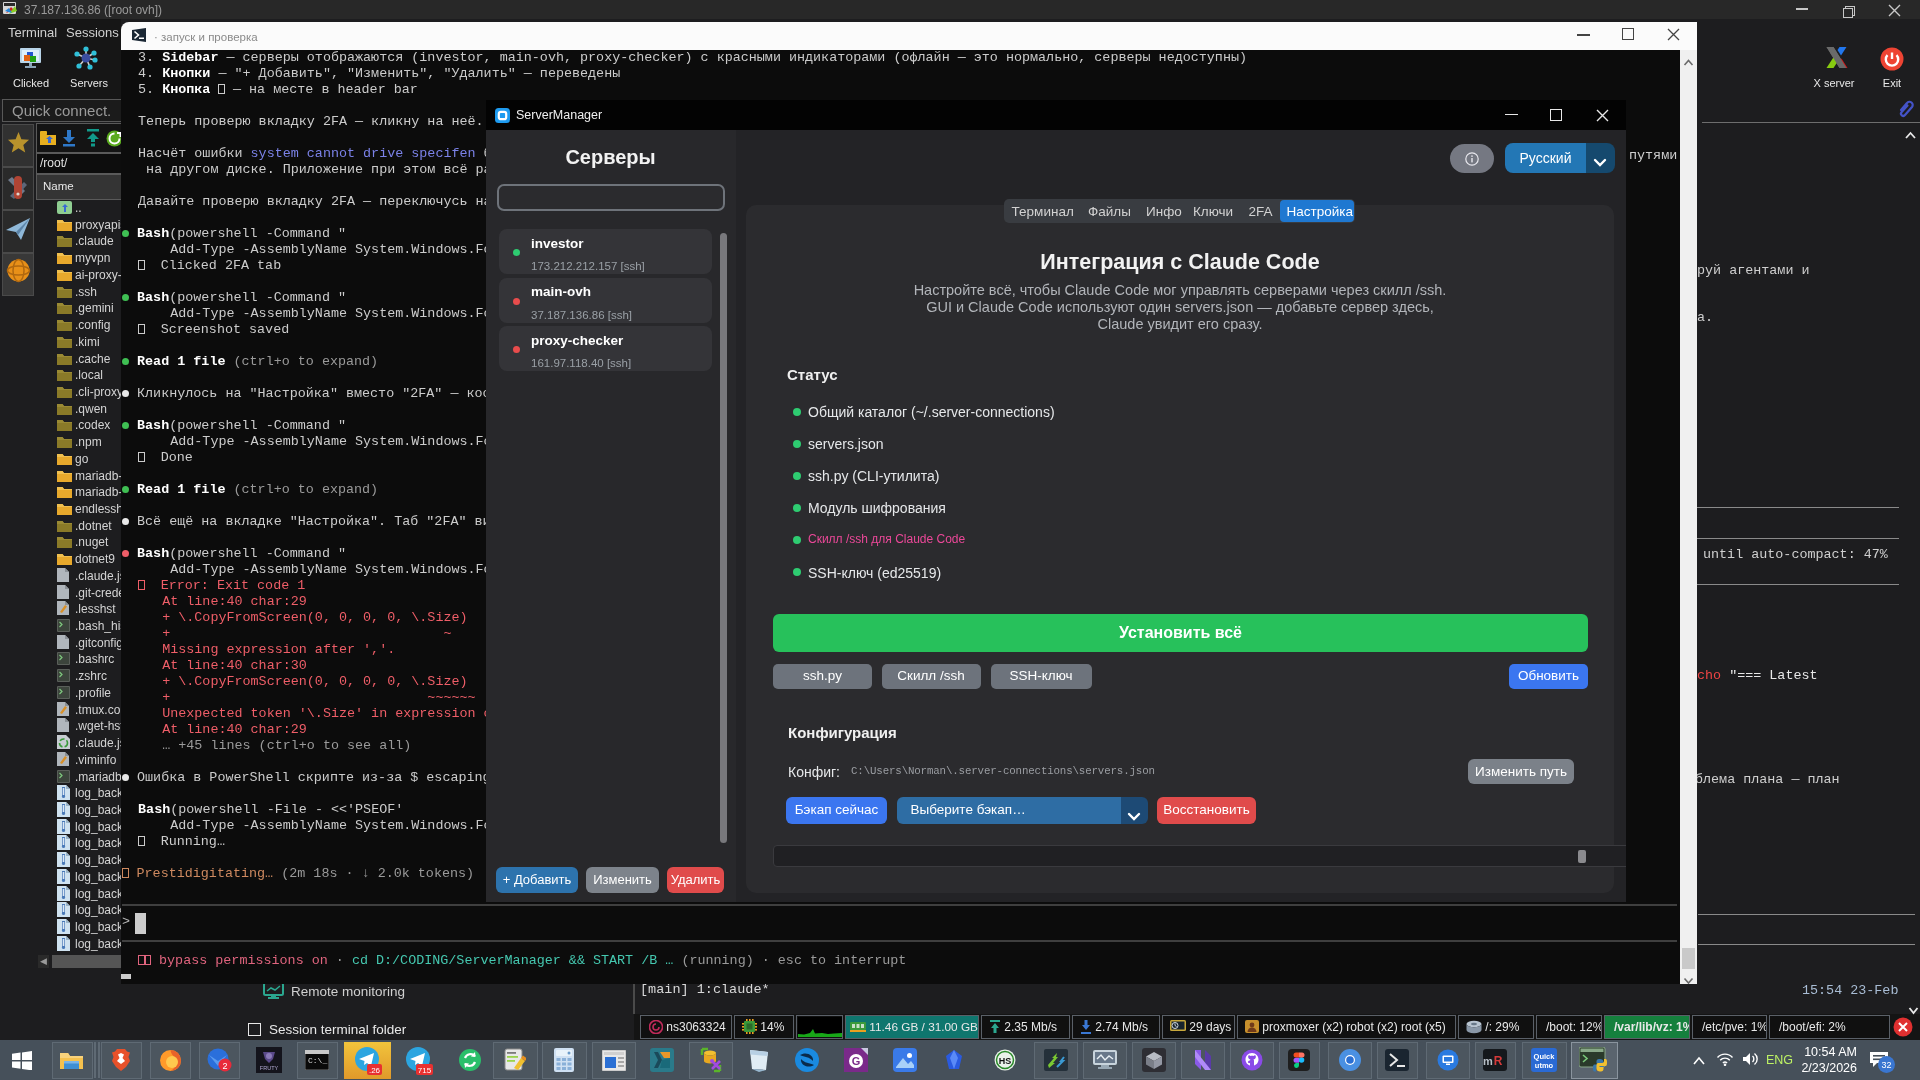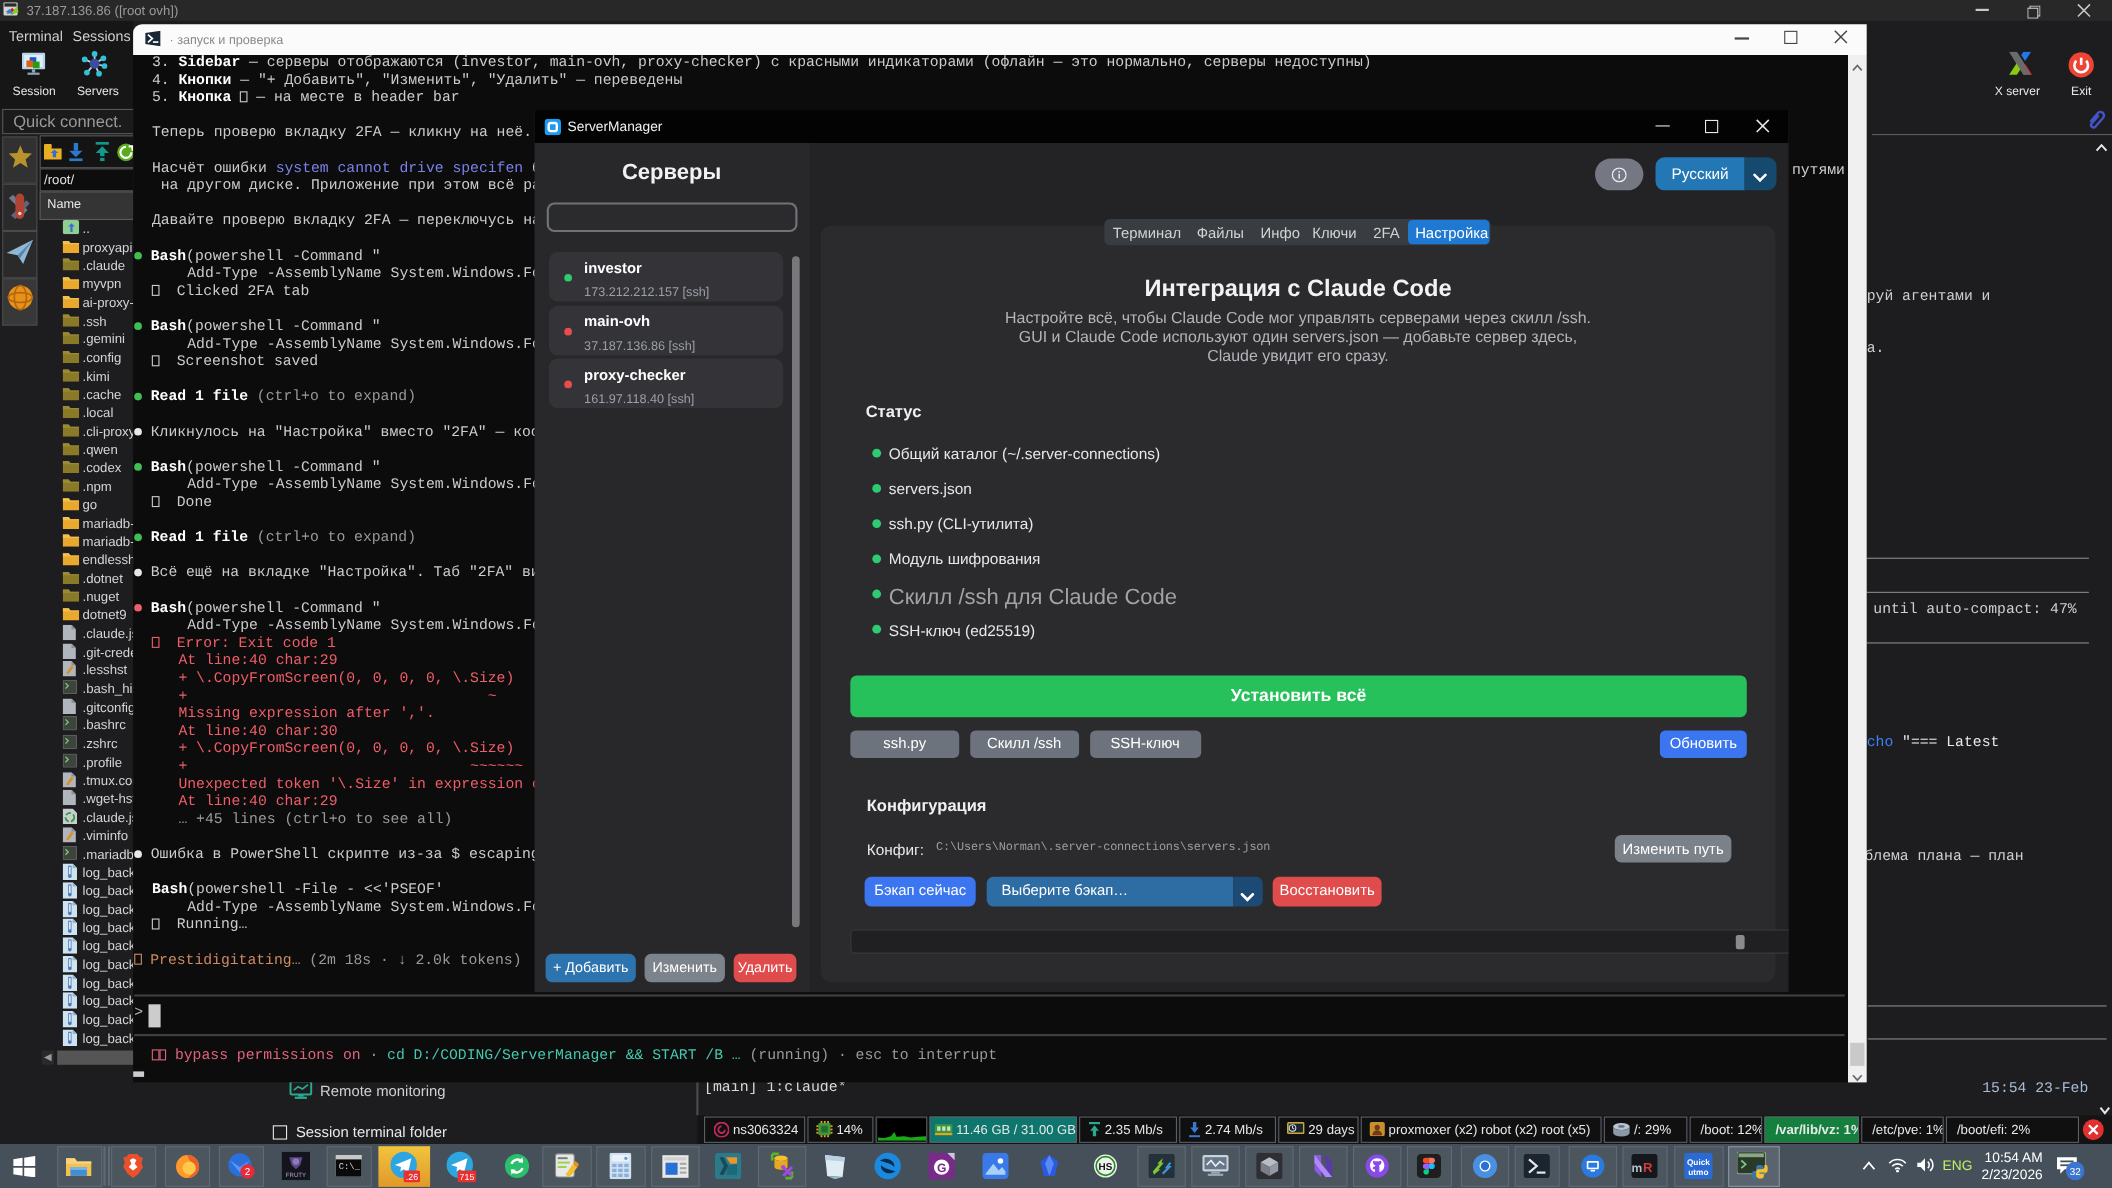--- a/index.html
+++ b/index.html
@@ -46,21 +46,21 @@
 <svg width="23" height="23" viewBox="0 0 23 23">
 <rect x="1" y="1" width="21" height="15" rx="1" fill="#b8d4e8"></rect>
 <rect x="3" y="3" width="17" height="11" fill="#ddeefa"></rect>
 <rect x="8" y="5" width="6" height="6" fill="#2255cc"></rect>
 <rect x="5" y="8" width="6" height="6" fill="#e06010"></rect>
 <rect x="11" y="9" width="6" height="6" fill="#22a012"></rect>
 <rect x="10" y="16" width="3" height="3" fill="#8aa4b8"></rect>
 <rect x="6" y="19" width="11" height="2" fill="#8aa4b8"></rect>
 </svg>
 </div>
-<div class="abs" style="left:0;top:77px;width:62px;text-align:center;font-size:11px;color:#e8e8e8;">Session</div>
+<div class="abs" style="left:0;top:77px;width:62px;text-align:center;font-size:11px;color:#e8e8e8;">Clicked</div>
 <div class="abs" style="left:74px;top:46px;width:24px;height:24px;">
 <svg width="24" height="24" viewBox="0 0 24 24">
 <g stroke="#cfcfcf" stroke-width="1.6">
 <line x1="12" y1="12" x2="12" y2="3"></line>
           <line x1="12" y1="12" x2="20" y2="7"></line>
           <line x1="12" y1="12" x2="21" y2="14"></line>
           <line x1="12" y1="12" x2="16" y2="21"></line>
           <line x1="12" y1="12" x2="5" y2="20"></line>
           <line x1="12" y1="12" x2="3" y2="8"></line>
 </g>
@@ -764,21 +764,21 @@
 <div class="abs" style="left:1697px;top:123px;width:223px;height:883px;background:#1d1d1f;"></div>
 <div class="abs" style="left:1904px;top:127px;width:13px;height:11px;"><svg width="13" height="11">
         <path d="M2 8 L6.5 3 L11 8" fill="none" stroke="#e8e8e8" stroke-width="1.8"></path>
       </svg></div>
 <div class="abs" style="left:1908px;top:1002px;width:11px;height:10px;"><svg width="11" height="10">
         <path d="M1.5 2 L5.5 7 L9.5 2" fill="none" stroke="#e8e8e8" stroke-width="1.8"></path>
       </svg></div>
 <div class="abs mono" style="left:1697px;top:262.5px;font-size:13.4px;white-space:nowrap;"><span style="color:#cfcfcf">руй агентами и</span></div>
     <div class="abs mono" style="left:1697px;top:309.5px;font-size:13.4px;white-space:nowrap;"><span style="color:#cfcfcf">а.</span></div>
     <div class="abs mono" style="left:1703px;top:547px;font-size:13.4px;white-space:nowrap;"><span style="color:#cfcfcf">until auto-compact: 47%</span></div>
-    <div class="abs mono" style="left:1697px;top:667.5px;font-size:13.4px;white-space:nowrap;"><span style="color:#3b82f6">cho</span> <span style="color:#e8e8e8">"=== Latest</span></div>
+    <div class="abs mono" style="left:1697px;top:667.5px;font-size:13.4px;white-space:nowrap;"><span style="color:#ef4444">cho</span> <span style="color:#e8e8e8">"=== Latest</span></div>
     <div class="abs mono" style="left:1695px;top:771.5px;font-size:13.4px;white-space:nowrap;"><span style="color:#cfcfcf">блема плана — план</span></div>
     <div class="abs mono" style="left:1802px;top:983px;font-size:13.4px;white-space:nowrap;"><span style="color:#a8bcd4">15:54 23-Feb</span></div>
     <div class="abs" style="left:1697px;top:507px;width:202px;height:1px;background:#8a8a8a;"></div>
     <div class="abs" style="left:1697px;top:537.8px;width:202px;height:1px;background:#8a8a8a;"></div>
     <div class="abs" style="left:1697px;top:584px;width:202px;height:1px;background:#8a8a8a;"></div>
     <div class="abs" style="left:1698px;top:914px;width:217px;height:1px;background:#8a8a8a;"></div>
     <div class="abs" style="left:1698px;top:944px;width:217px;height:1px;background:#8a8a8a;"></div>
 <div class="abs" style="left:121px;top:22px;width:1576px;height:28px;background:#fbfbfb;border-radius:8px 0 0 0;"></div>
 <div class="abs" style="left:132px;top:28px;width:14px;height:14px;">
 <svg width="14" height="14">
@@ -869,21 +869,21 @@
       <div class="abs" style="left:301px;top:266px;font-size:15px;font-weight:bold;color:#f0f0f0;">Статус</div>
       <div class="abs" style="left:307px;top:308.0px;width:8px;height:8px;border-radius:50%;background:#2ecc71;"></div>
       <div class="abs" style="left:322px;top:304.5px;font-size:14px;color:#e6e8ea;">Общий каталог (~/.server-connections)</div>
       <div class="abs" style="left:307px;top:340.1px;width:8px;height:8px;border-radius:50%;background:#2ecc71;"></div>
       <div class="abs" style="left:322px;top:336.6px;font-size:14px;color:#e6e8ea;">servers.json</div>
       <div class="abs" style="left:307px;top:372.2px;width:8px;height:8px;border-radius:50%;background:#2ecc71;"></div>
       <div class="abs" style="left:322px;top:368.7px;font-size:14px;color:#e6e8ea;">ssh.py (CLI-утилита)</div>
       <div class="abs" style="left:307px;top:404.3px;width:8px;height:8px;border-radius:50%;background:#2ecc71;"></div>
       <div class="abs" style="left:322px;top:400.8px;font-size:14px;color:#e6e8ea;">Модуль шифрования</div>
       <div class="abs" style="left:307px;top:436.4px;width:8px;height:8px;border-radius:50%;background:#2ecc71;"></div>
-      <div class="abs" style="left:322px;top:432.9px;font-size:20px;color:#a3a3a3;">Скилл /ssh для Claude Code</div>
+      <div class="abs" style="left:322px;top:432.9px;font-size:12px;color:#ec4899;">Скилл /ssh для Claude Code</div>
       <div class="abs" style="left:307px;top:468.5px;width:8px;height:8px;border-radius:50%;background:#2ecc71;"></div>
       <div class="abs" style="left:322px;top:465.0px;font-size:14px;color:#e6e8ea;">SSH-ключ (ed25519)</div>
       <div class="abs" style="left:287px;top:514px;width:815px;height:38.5px;background:#27c15b;border-radius:6px;color:#fff;font-size:16px;font-weight:bold;text-align:center;line-height:38px;">Установить всё</div>
       <div class="abs" style="left:287px;top:564.5px;width:99px;height:25px;background:#6d737c;border-radius:5px;color:#fff;font-size:13.5px;text-align:center;line-height:24px;">ssh.py</div>
       <div class="abs" style="left:395.5px;top:564.5px;width:99px;height:25px;background:#6d737c;border-radius:5px;color:#fff;font-size:13.5px;text-align:center;line-height:24px;">Скилл /ssh</div>
       <div class="abs" style="left:504.5px;top:564.5px;width:101px;height:25px;background:#6d737c;border-radius:5px;color:#fff;font-size:13.5px;text-align:center;line-height:24px;">SSH-ключ</div>
       <div class="abs" style="left:1023px;top:564.5px;width:79px;height:25px;background:#3b76f0;border-radius:5px;color:#fff;font-size:13.5px;text-align:center;line-height:24px;">Обновить</div>
       <div class="abs" style="left:302px;top:624.5px;font-size:15px;font-weight:bold;color:#f0f0f0;">Конфигурация</div>
       <div class="abs" style="left:302px;top:664.5px;font-size:14px;color:#e6e8ea;">Конфиг:</div>
       <div class="abs mono" style="left:365px;top:665px;font-size:10.8px;color:#9a9da2;letter-spacing:-0.15px;">C:\Users\Norman\.server-connections\servers.json</div>

